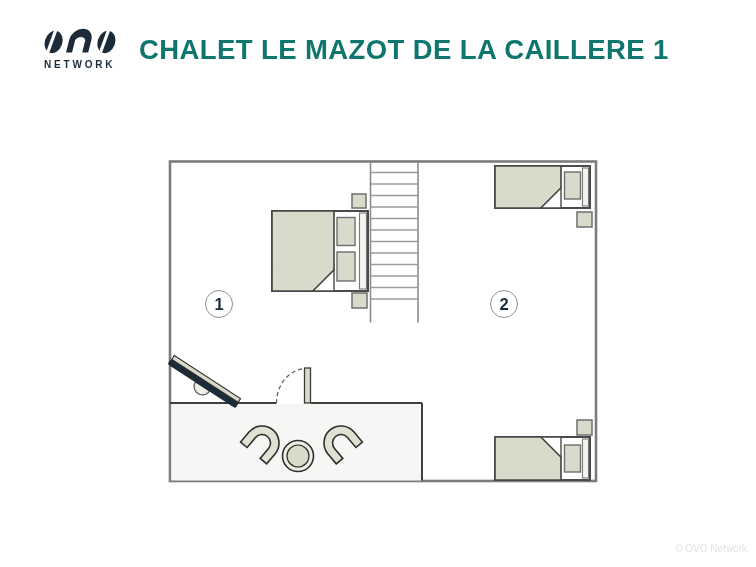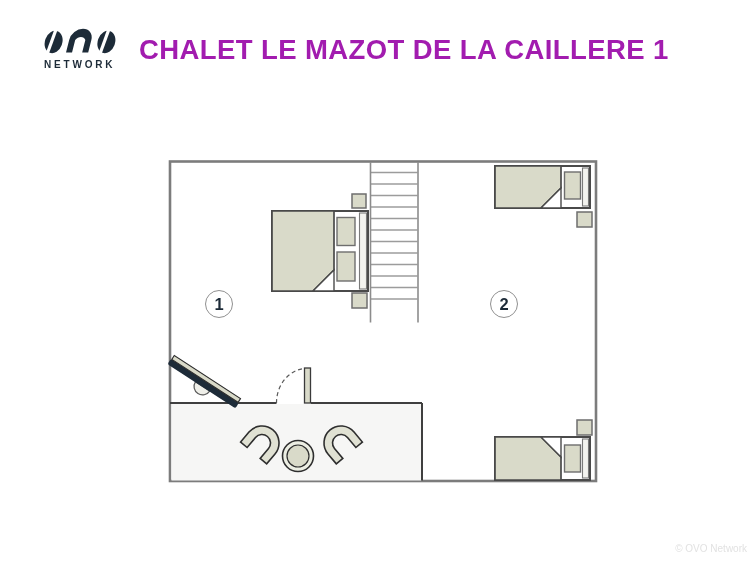--- a/index.html
+++ b/index.html
@@ -2,21 +2,21 @@
 <html><head>
 <meta charset="utf-8">
 <style>
   html,body{margin:0;padding:0;background:#fff;}
   .canvas{position:relative;width:756px;height:567px;background:#ffffff;overflow:hidden;
           font-family:"Liberation Sans", sans-serif;}
   .logo-wrap{position:absolute;left:42px;top:24px;width:76px;height:50px;}
   .logo-sub{position:absolute;left:44px;top:59px;width:76px;font-size:10px;font-weight:bold;
             letter-spacing:2.8px;color:#1d2b38;white-space:nowrap;}
   .title{position:absolute;left:139px;top:34px;width:600px;font-size:27.5px;font-weight:bold;
-         color:#a21caf;letter-spacing:0.4px;white-space:nowrap;}
+         color:#0f766e;letter-spacing:0.4px;white-space:nowrap;}
   .plan-svg{position:absolute;left:0;top:0;}
   .room-label{position:absolute;width:26px;height:26px;border:1.5px solid #909090;border-radius:50%;
               background:#ffffff;display:flex;align-items:center;justify-content:center;
               font-size:16.5px;font-weight:bold;color:#1c2a37;}
   .room-label-1{left:205px;top:290px;}
   .room-label-2{left:490px;top:290px;}
   .watermark{position:absolute;right:9px;top:543px;font-size:10px;color:#e2e2e2;}
   
   .wall-outer{fill:#ffffff;stroke:#7c7c7c;stroke-width:2.6;}
   .rail{stroke:#8c8c8c;stroke-width:1.6;}

